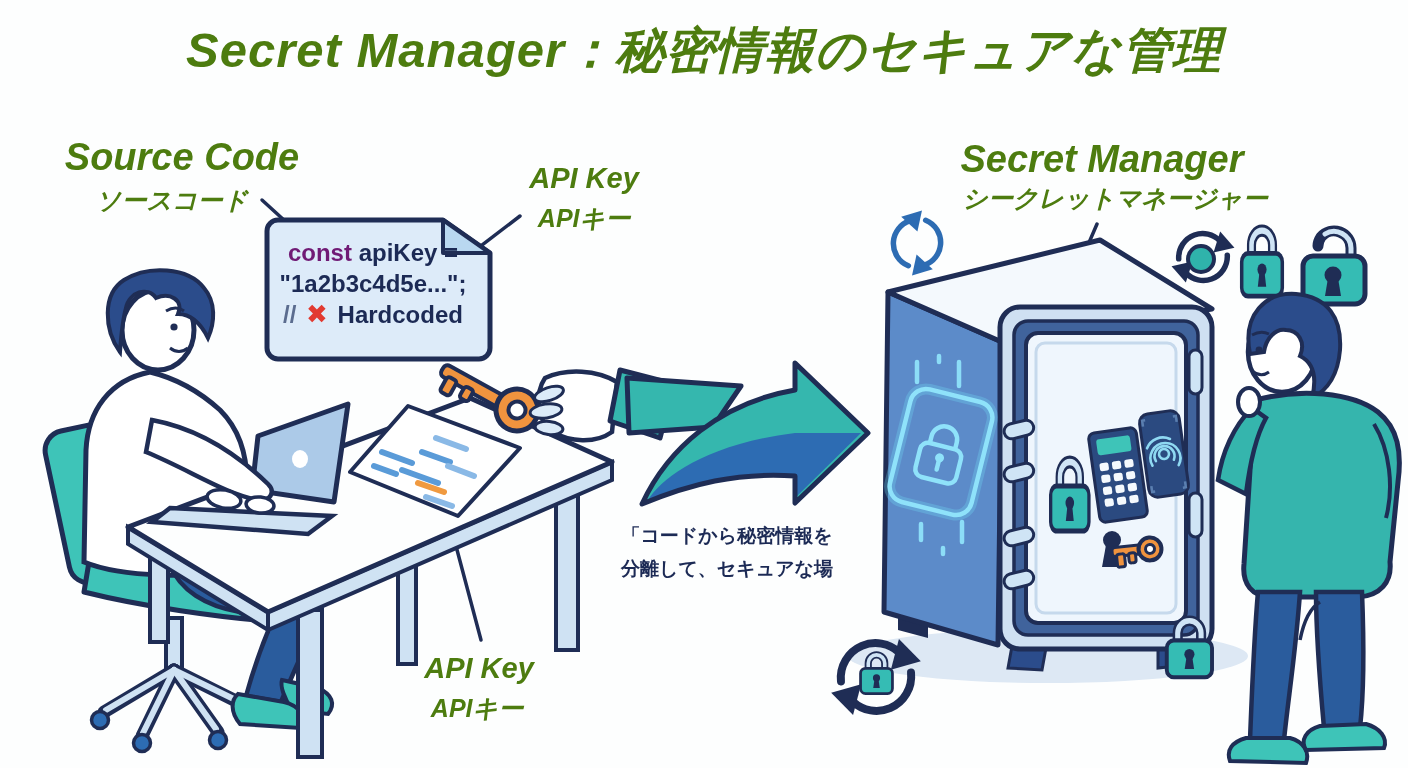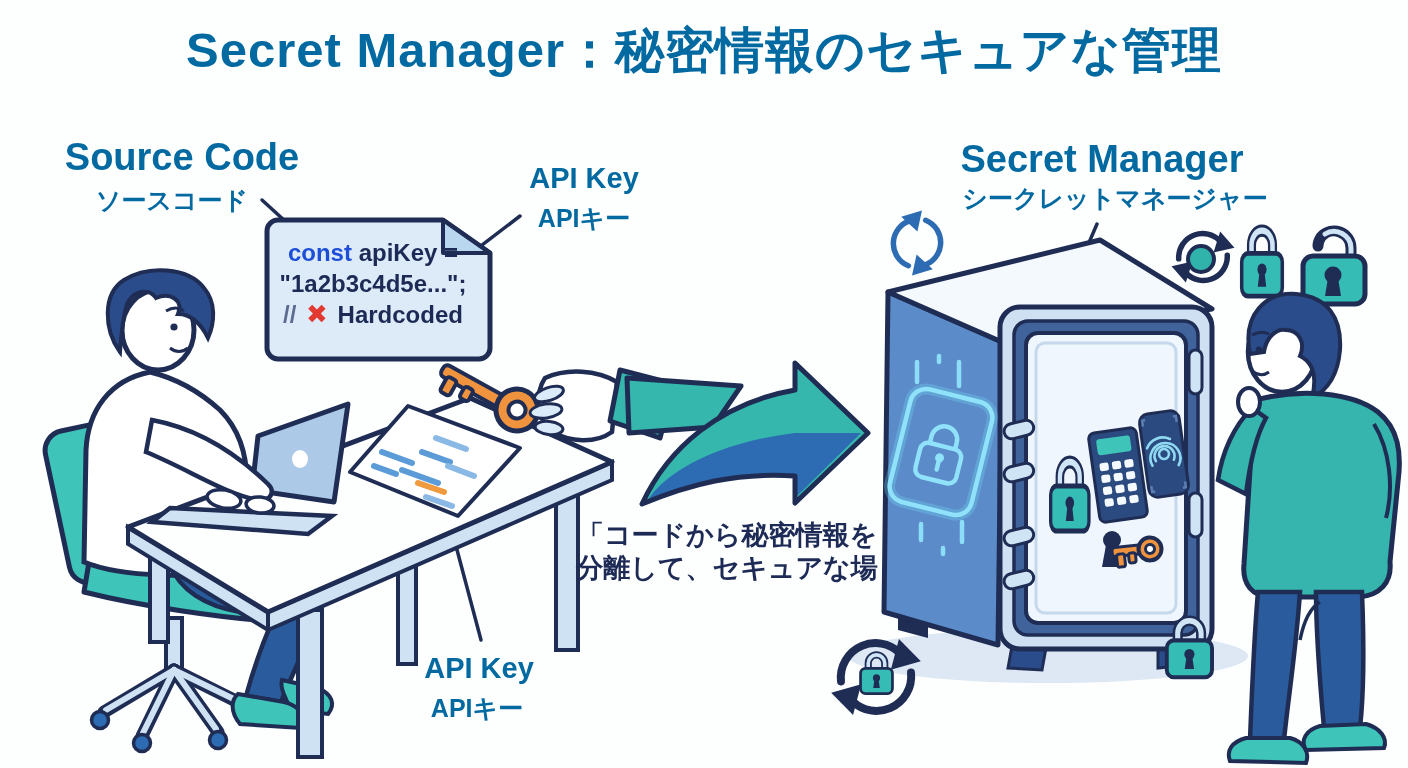--- a/index.html
+++ b/index.html
@@ -1,31 +1,31 @@
 <!DOCTYPE html>
 <html><head>
 <meta charset="utf-8">
 <style>
   html,body{margin:0;padding:0;background:#ffffff;}
   .stage{position:relative;width:1408px;height:768px;overflow:hidden;background:#fdfefe;
          font-family:"Liberation Sans","DejaVu Sans",sans-serif;color:#1c2a55;}
   .stage svg{position:absolute;left:0;top:0;}
-  .txt{position:absolute;white-space:pre;color:#0369a1;}
+  .txt{position:absolute;white-space:pre;color:#4d7c0f;font-style:italic;}
   .center{transform:translateX(-50%);text-align:center;}
   .title{left:50%;top:18px;font-size:49px;font-weight:700;letter-spacing:1px;}
   .lbl-en{font-size:38px;font-weight:700;}
   .lbl-ja{font-size:25px;font-weight:700;}
   .lbl-en.sm{font-size:29px;}
   .code-text{position:absolute;left:268px;top:237px;width:210px;text-align:center;
              font-size:24px;line-height:31px;font-weight:700;color:#1c2a55;}
-  .code-text .kw{color:#1d4ed8;}
+  .code-text .kw{color:#701a75;}
   .code-text .cm{color:#5b6c8f;}
   .code-text .err{color:#e23a31;font-size:26px;padding:0 3px;}
   .quote{position:absolute;left:727px;top:519px;transform:translateX(-50%);
-         font-size:27px;line-height:33px;font-weight:700;text-align:center;}
+         font-size:19px;line-height:33px;font-weight:700;text-align:center;}
 </style>
 </head>
 <body>
 
 <div class="stage">
 
 <svg width="1408" height="768" viewBox="0 0 1408 768">
   <defs>
     <g id="padlock">
       <path d="M15,34 V22 a15,15 0 0 1 30,0 V34" fill="none" stroke="#1f2d55" stroke-width="13"></path>

